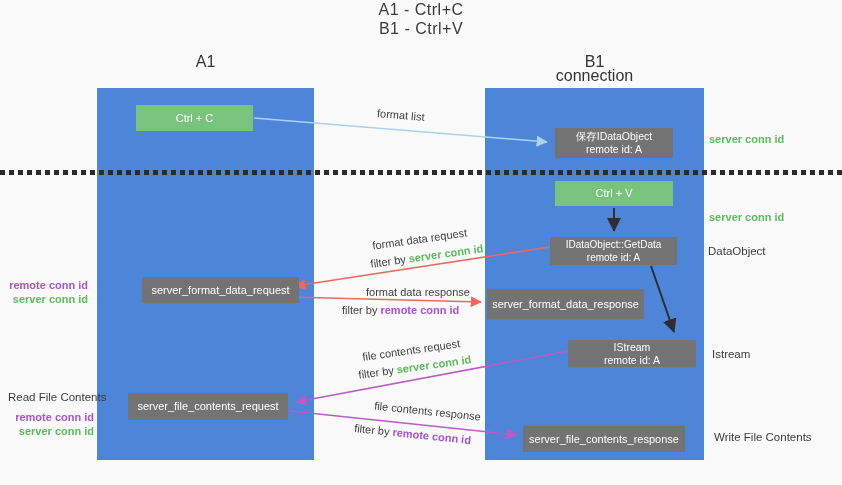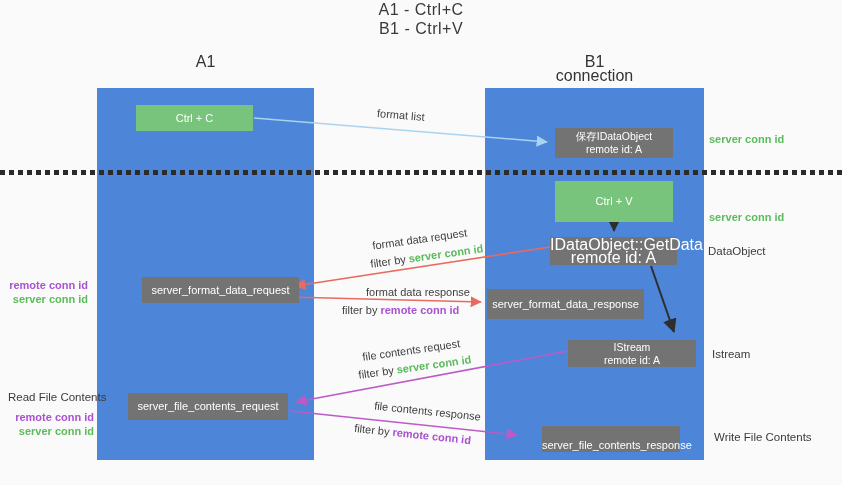--- a/index.html
+++ b/index.html
@@ -34,27 +34,27 @@
   
   .node {
     position:absolute; z-index:3; color:#fff; text-align:center;
     display:flex; flex-direction:column; justify-content:center;
     font-size:11px; line-height:13px;
   }
   .node.orange { background:#737373; }
   .node.green  { background:#79C47C; }
   #node-ctrl-c   { left:136px; top:105px; width:117px; height:26px; }
   #node-save-obj { left:555px; top:128px; width:118px; height:30px; font-size:10.5px; }
-  #node-ctrl-v   { left:555px; top:181px; width:118px; height:41px; }
-  #node-getdata  { left:550px; top:237px; width:127px; height:28px; font-size:16px; }
+  #node-ctrl-v   { left:555px; top:181px; width:118px; height:25px; }
+  #node-getdata  { left:550px; top:237px; width:127px; height:28px; font-size:10px; }
   #node-fmt-req  { left:130px; top:277px; width:157px; height:26px;margin-left:12px; }
   #node-fmt-resp { left:487px; top:289px; width:157px; height:30px; }
   #node-istream  { left:568px; top:340px; width:128px; height:27px; font-size:10.5px; }
   #node-file-req { left:128px; top:393px; width:160px; height:27px; }
-  #node-file-resp{ left:542px; top:426px; width:138px; height:26px;justify-content:flex-end; }
+  #node-file-resp{ left:523px; top:426px; width:162px; height:26px; }
   
   .elabel { position:absolute; z-index:4; font-size:11px; white-space:nowrap; color:#3f3f3f; }
   .tilt-up   { transform:rotate(-8deg); }
   .tilt-down { transform:rotate(6deg); }
   .tilt-down-sm { transform:rotate(5deg); }
   .key-green  { color:#5CBB5C; font-weight:bold; }
   .key-purple { color:#A952D2; font-weight:bold; }
   .pre { margin-right:3px; }
   #lbl-format-list      { left:377px; top:109px; }
   #lbl-fmt-req          { left:372px; top:233px; }

